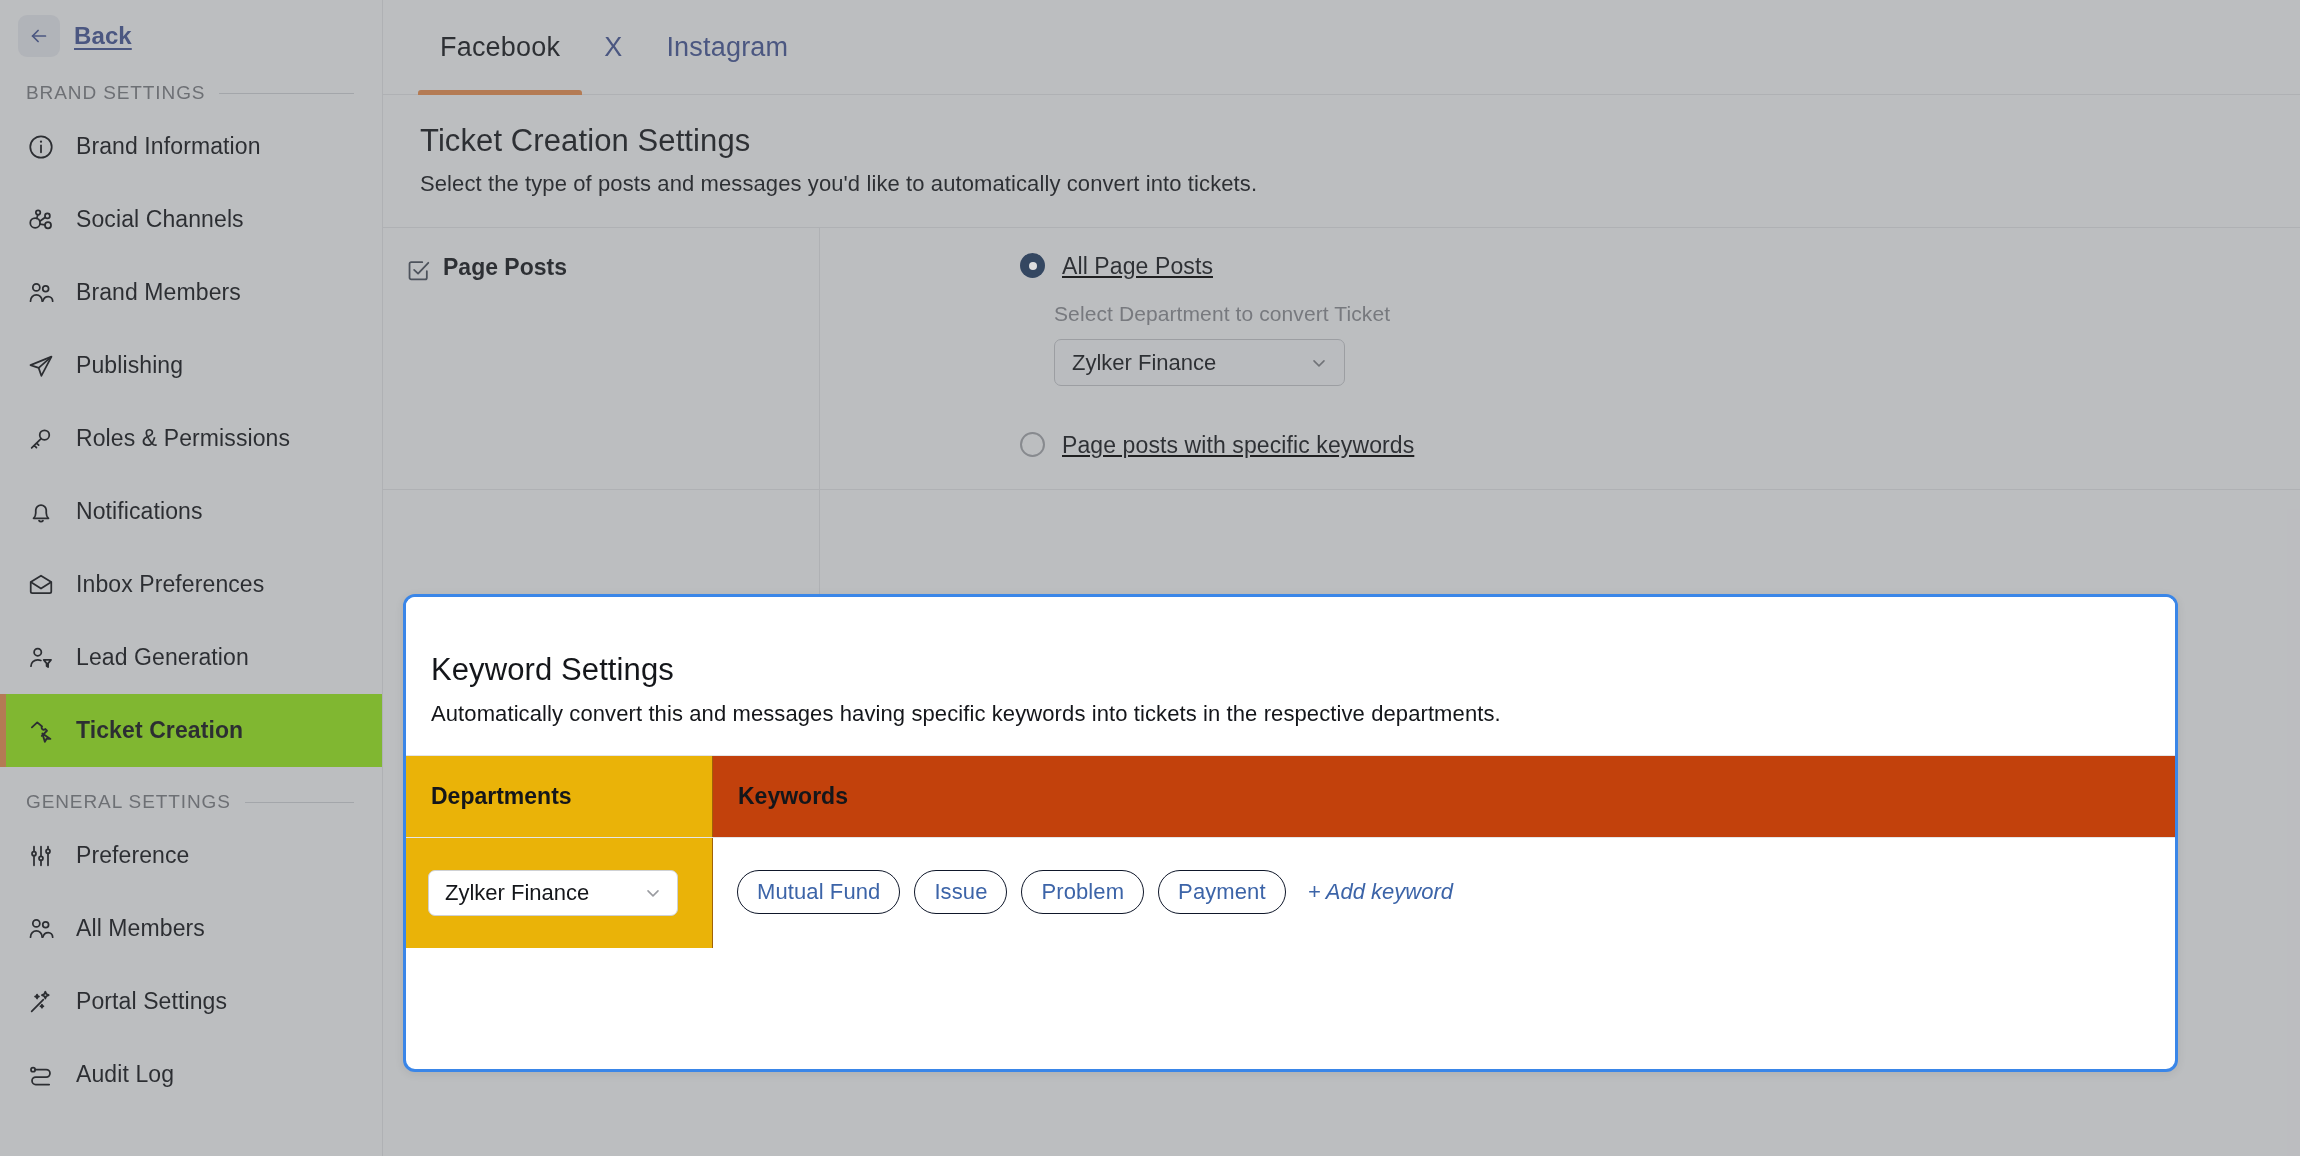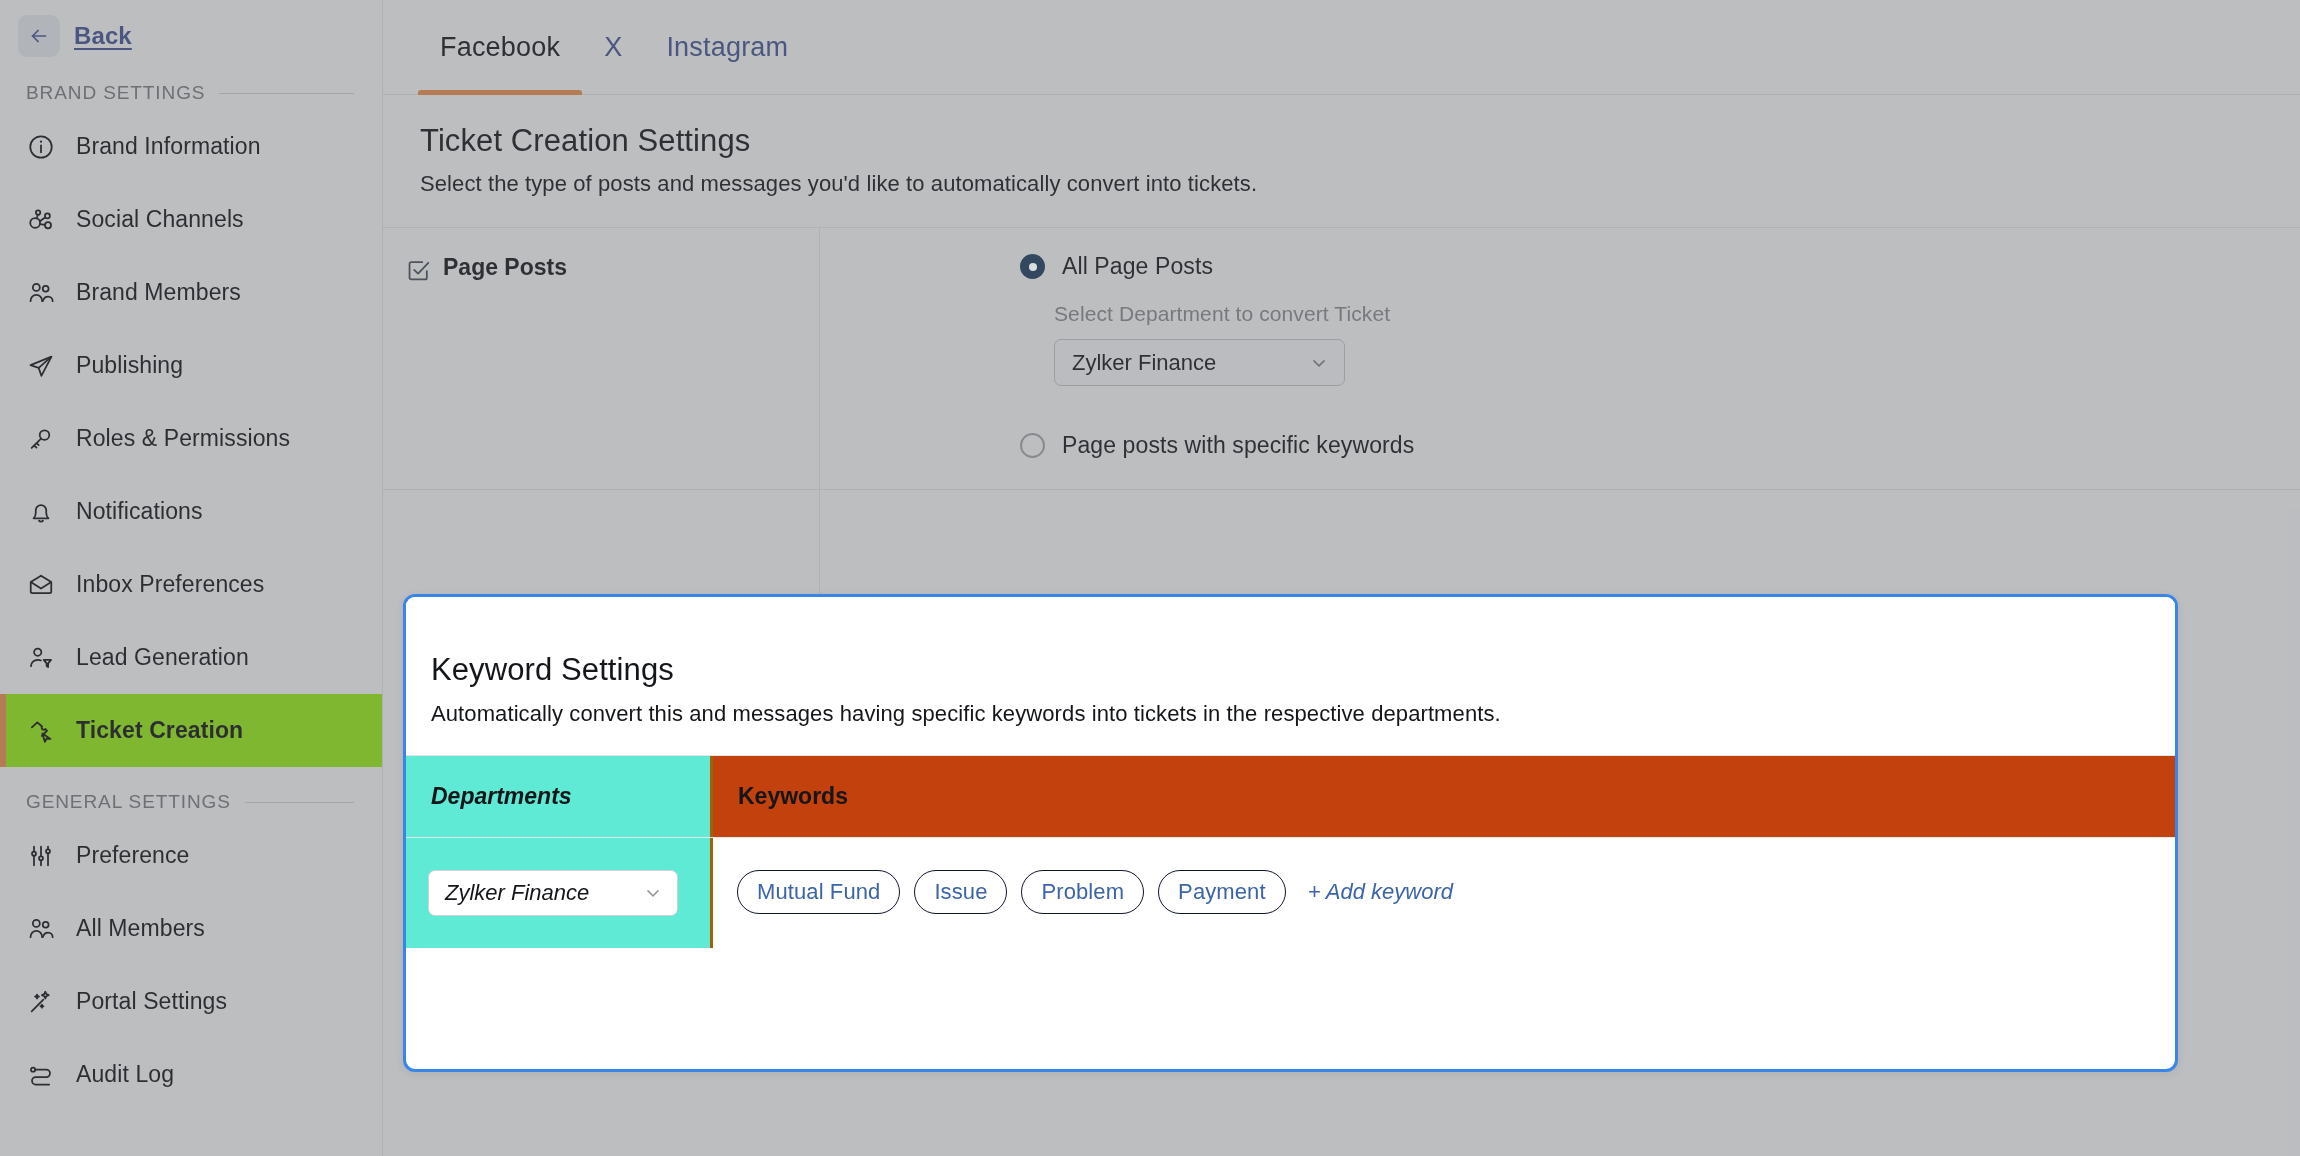--- a/index.html
+++ b/index.html
@@ -195,22 +195,22 @@
     font-size: 23px;
     font-weight: 700;
     color: #14161a;
   }
   .pp-right {
     flex: 1;
     padding: 25px 0 30px 200px;
   }
   .radio-row {
     display: flex;
-    align-items: center;
     gap: 17px;
+    text-decoration: underline;
   }
   .radio {
     width: 25px; height: 25px;
     flex: 0 0 25px;
     border-radius: 50%;
     cursor: pointer;
   }
   .radio.on {
     background: #1d3557;
     border: none;
@@ -300,23 +300,22 @@
     letter-spacing: .1px;
   }
   .kc-table { border-top: 1px solid #e4e5e7; }
   .kc-row {
     display: flex;
   }
   .kc-row.header { background: #f7f8f9; border-bottom: 1px solid #e4e5e7; }
   .kc-col-dept {
     width: 307px;
     flex: 0 0 307px;
-    border-right: 3px solid #a16207;
-    background: #5eead4;
-    font-style: italic;
+    border-right: 1px solid #a16207;
+    background: #eab308;
   }
   .kc-col-kw { flex: 1; background: #ffffff; }
   .kc-row.header .kc-col-kw { background: #c2410c; }
   .kc-th {
     padding: 27px 0 27px 25px;
     font-size: 23px;
     font-weight: 700;
     color: #14161a;
   }
   .kc-td-dept { padding: 32px 0 32px 22px; }

